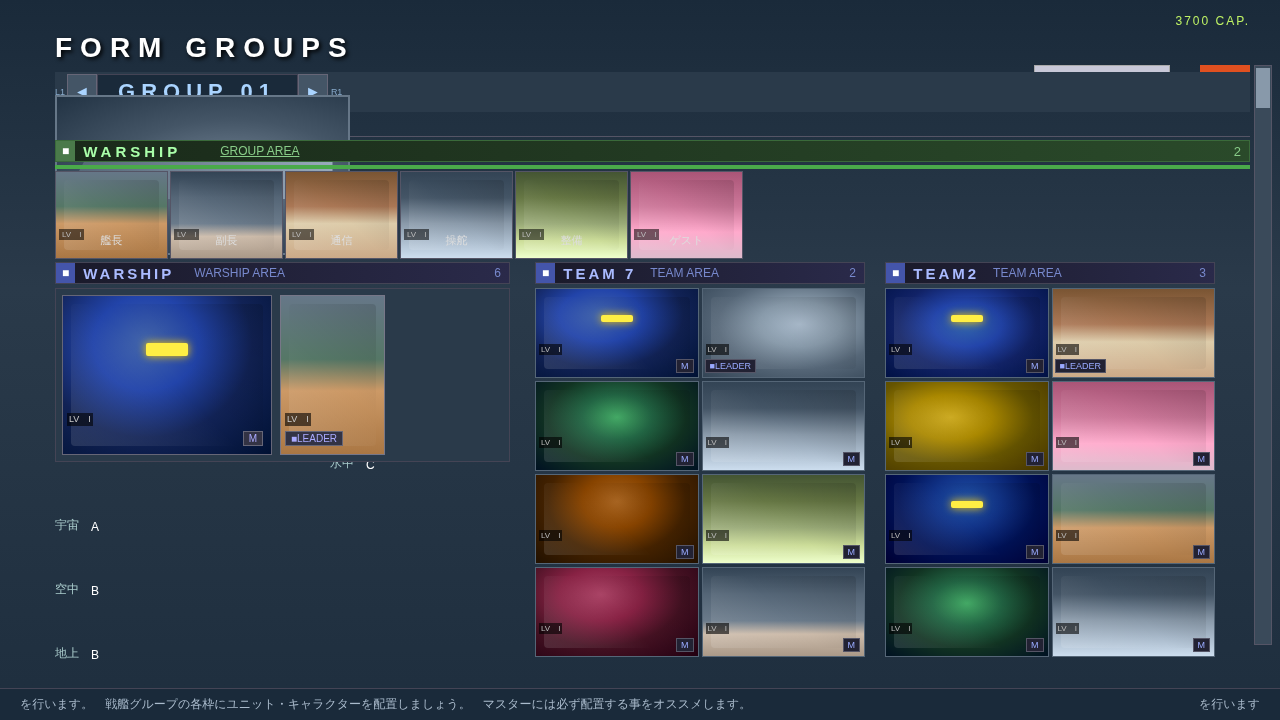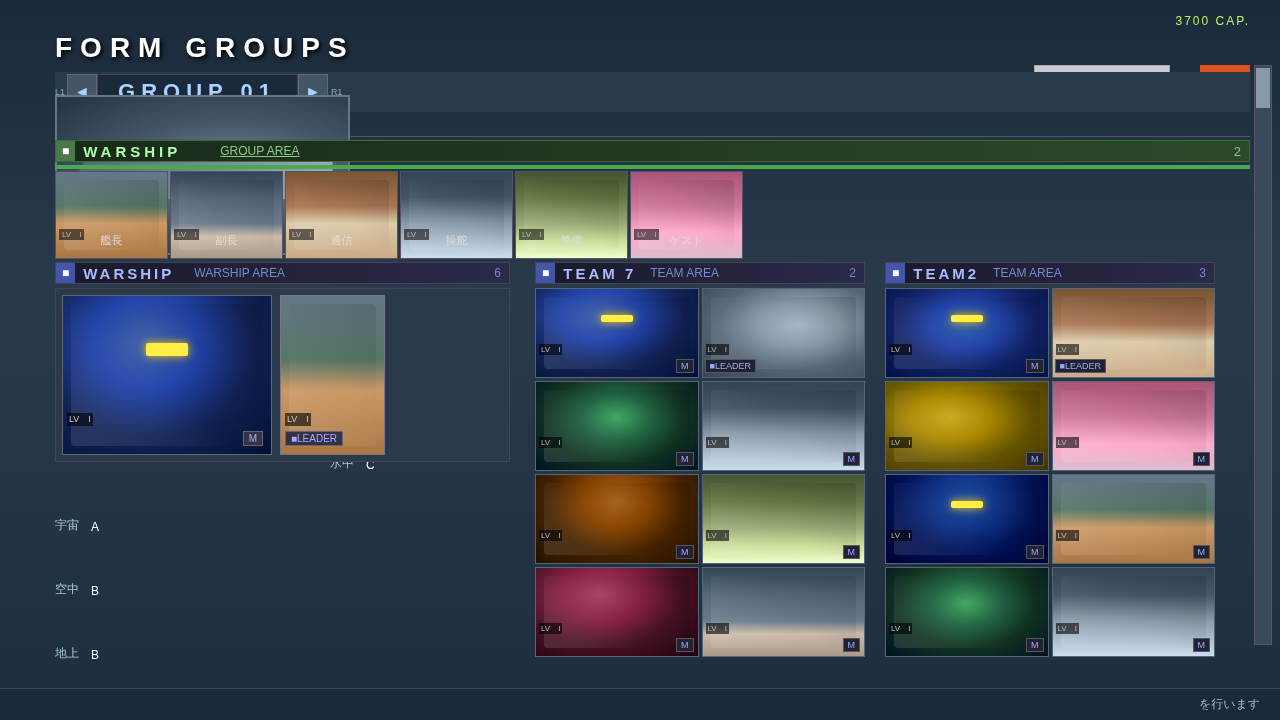--- a/index.html
+++ b/index.html
@@ -849,14 +849,15 @@
     </div>
     <div class="team-slot char-bg-4">
       <div class="inner-detail"></div>
       <div class="team-lv">LV　I</div>
       <div class="team-m-badge">M</div>
     </div>
   </div>
 </div>
 
 <div class="status-bar">
+  <span>を行います。　戦艦グループの各枠にユニット・キャラクターを配置しましょう。　マスターには必ず配置する事をオススメします。</span>
   <span class="status-bar-right">を行います</span>
 </div>
 
 </body></html>

